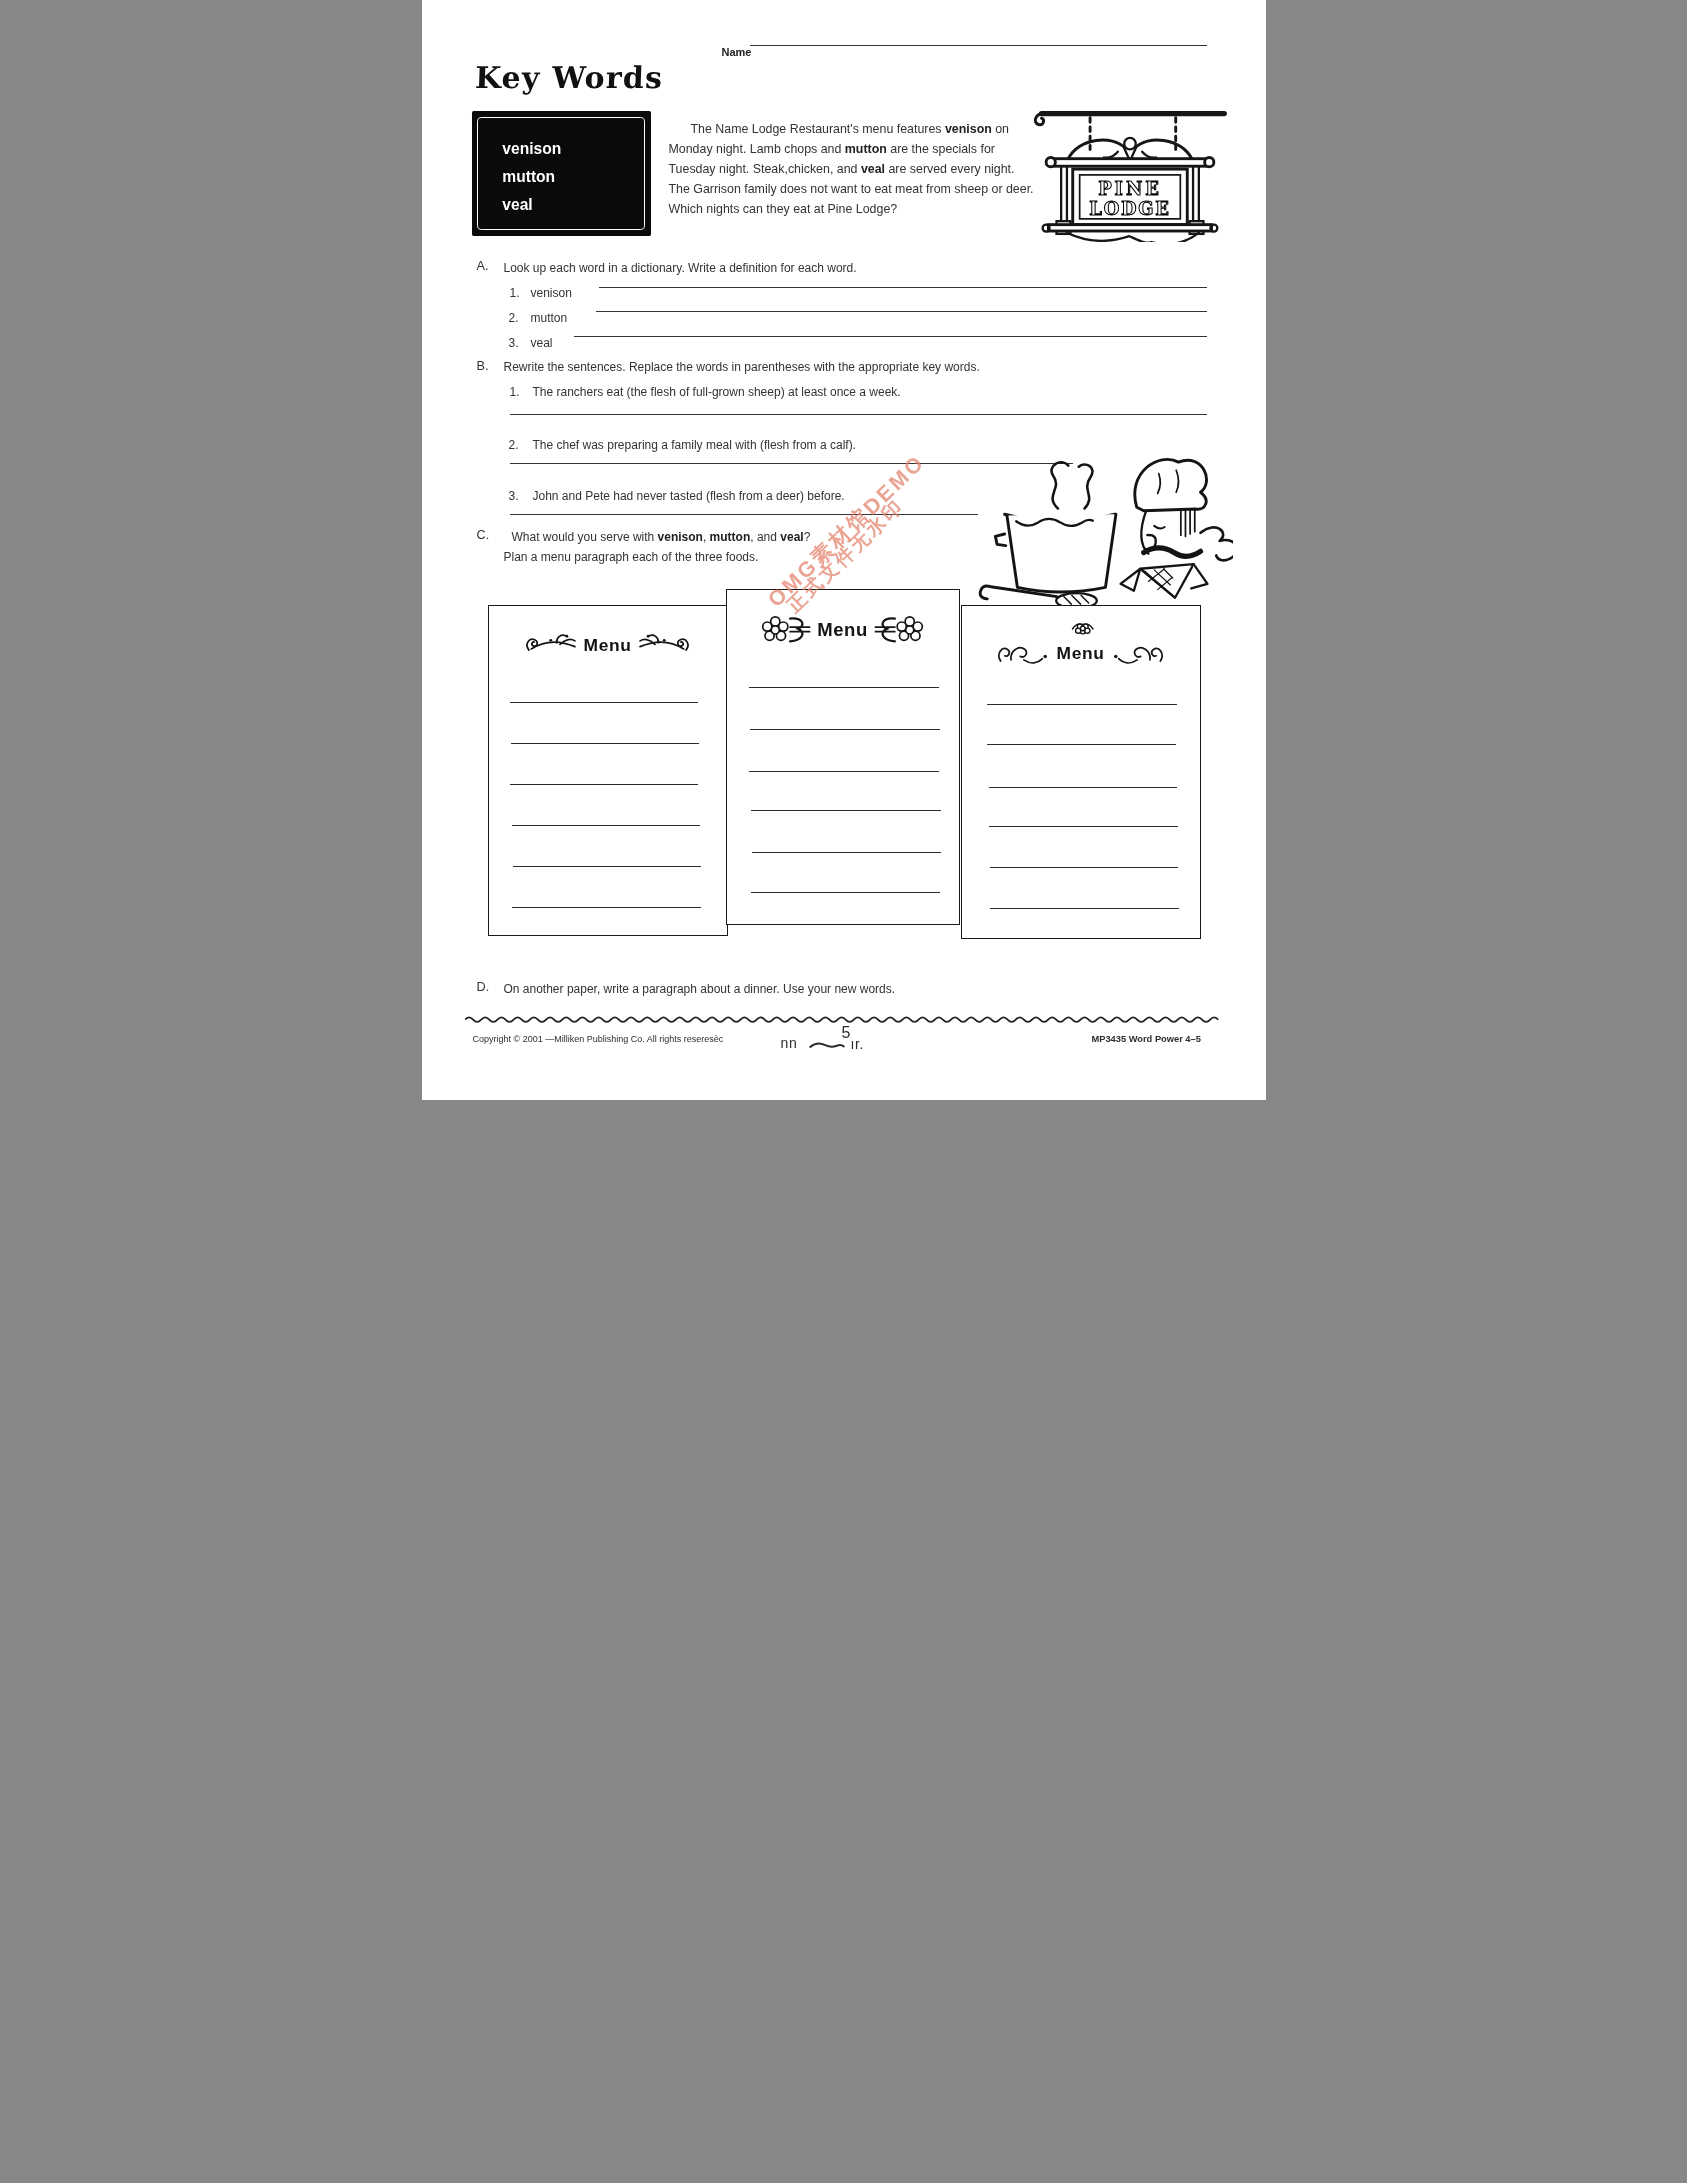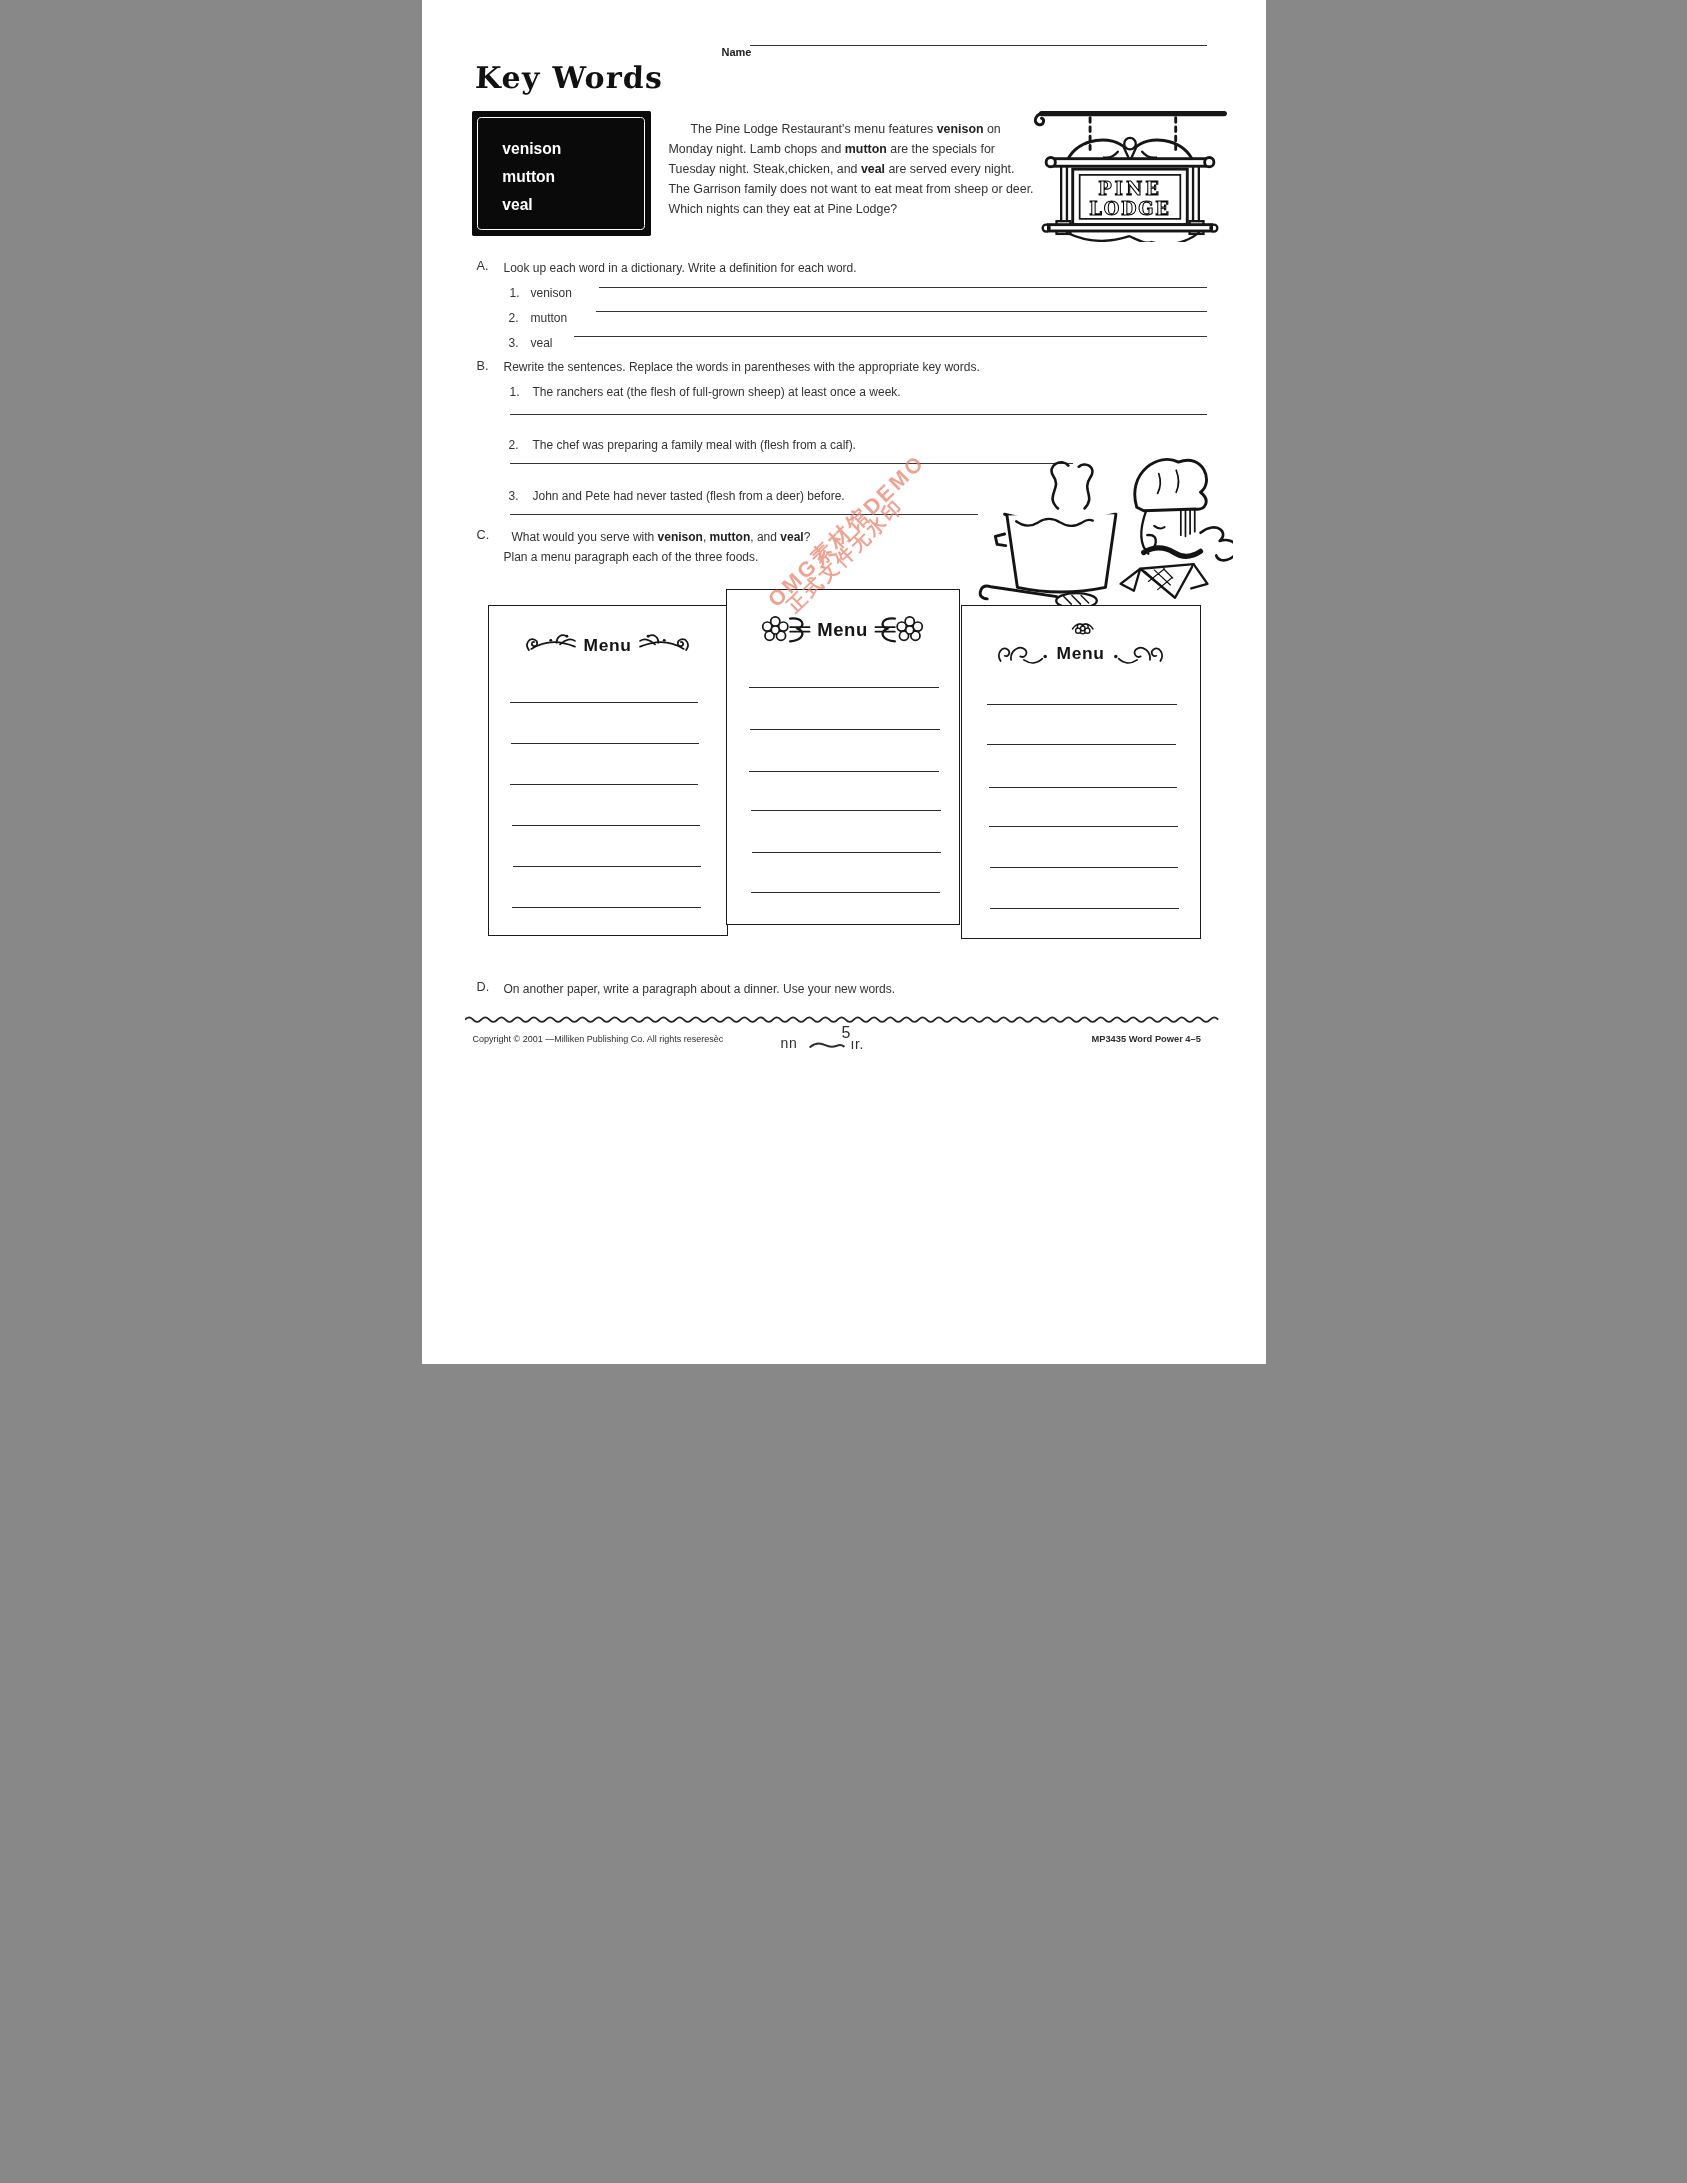--- a/index.html
+++ b/index.html
@@ -1,18 +1,18 @@
 <!DOCTYPE html>
 <html style="font-size:9.3px"><head>
 <meta charset="utf-8">
 <style>
   * { margin:0; padding:0; box-sizing:border-box; }
   body { background:#888; font-family:"Liberation Sans", sans-serif; }
   .page {
-    position:relative; width:844px; height:1364px; margin:0 auto;
+    position:relative; width:844px; height:1100px; margin:0 auto;
     background:#ffffff; color:#2b2b2b; overflow:hidden;
   }
   .abs { position:absolute; }
   .rule { position:absolute; border-bottom:1.2px solid #353535; }
   .body-txt { font-size:12px; line-height:17.4px; color:#333; }
   .sec-letter { font-size:12.7px; color:#333; }
 
   
   .name-label { font-size:11px; font-weight:700; color:#222; }
   .page-title {
@@ -70,21 +70,21 @@
   <div class="abs page-title" style="left:53px; top:60px;">Key Words</div>
 
   <div class="key-box">
     <div class="key-box-inner">
       <span class="key-word">venison</span>
       <span class="key-word">mutton</span>
       <span class="key-word">veal</span>
     </div>
   </div>
 
-  <p class="intro"><span>The Pine Lodge Restaurant's menu features </span><b>venison</b><span> on Monday night. Lamb chops and </span><b>mutton</b><span> are the specials for Tuesday night. Steak,chicken, and </span><b>veal</b><span> are served every night. The Garrison family does not want to eat meat from sheep or deer. Which nights can they eat at Pine Lodge?</span></p>
+  <p class="intro"><span>The Name Lodge Restaurant's menu features </span><b>venison</b><span> on Monday night. Lamb chops and </span><b>mutton</b><span> are the specials for Tuesday night. Steak,chicken, and </span><b>veal</b><span> are served every night. The Garrison family does not want to eat meat from sheep or deer. Which nights can they eat at Pine Lodge?</span></p>
 
   <svg class="abs" style="left:609px; top:102px;" width="198" height="140" viewBox="0 0 342 242">
     <g stroke="#161616" fill="none" stroke-linecap="round">
       <path d="M18 20 H334" stroke-width="9"></path>
       <path d="M22 20 C8 20 2 35 13 39 C21 41 25 31 18 28" stroke-width="5"></path>
       <path d="M102 27 V82" stroke-width="5" stroke-dasharray="8 8"></path>
       <path d="M250 27 V82" stroke-width="5" stroke-dasharray="8 8"></path>
       <path d="M64 98 C84 62 140 56 163 80" stroke-width="5"></path>
       <path d="M278 98 C258 62 202 56 179 80" stroke-width="5"></path>
       <circle cx="171" cy="72" r="10" stroke-width="4"></circle>

